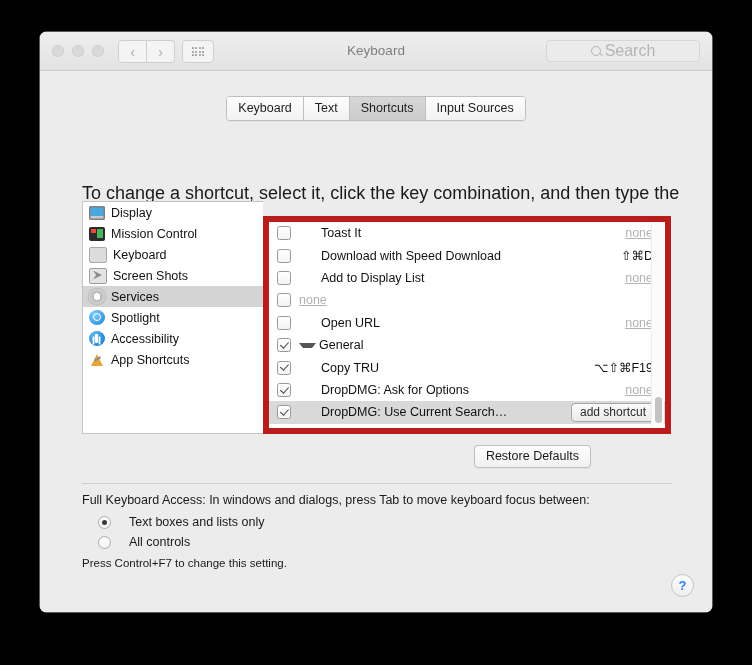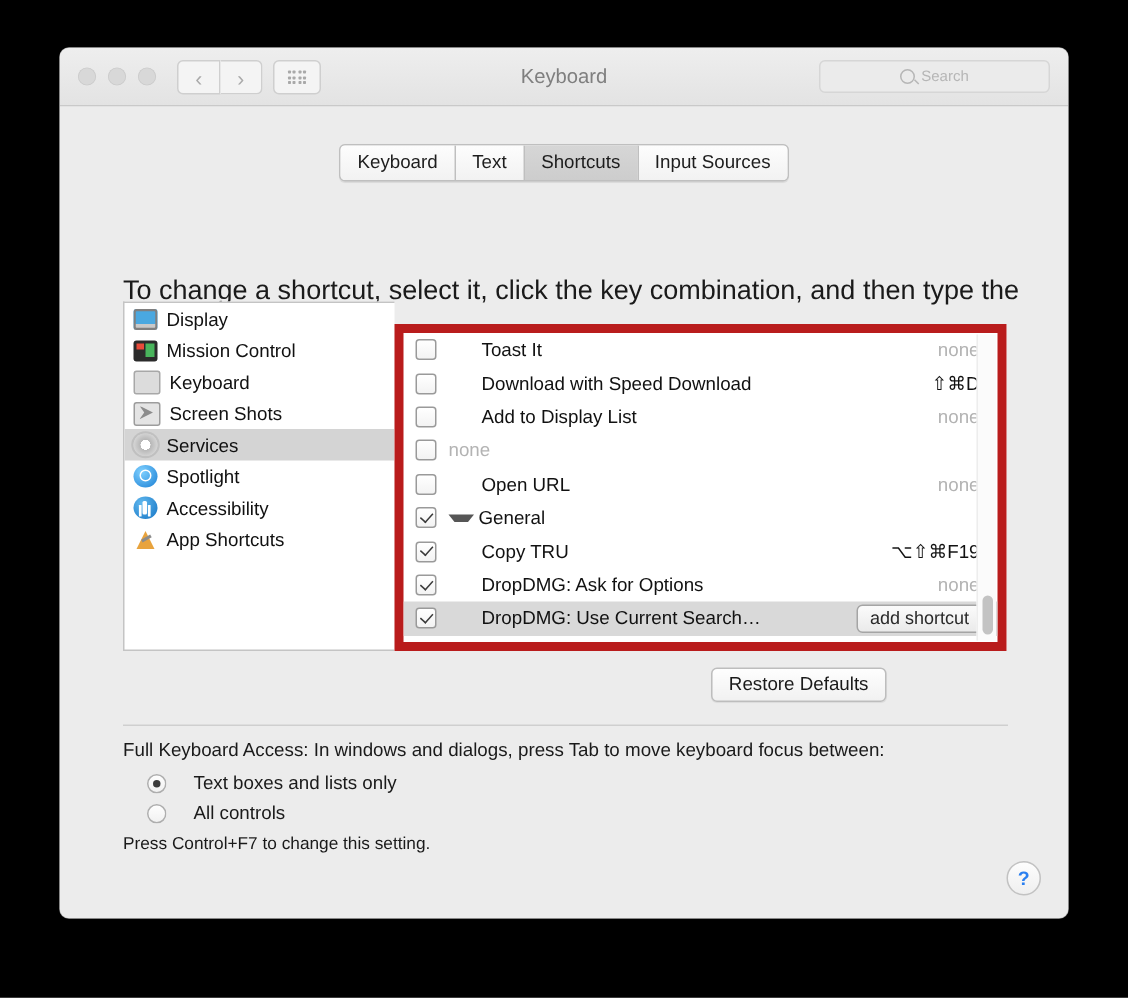--- a/index.html
+++ b/index.html
@@ -125,21 +125,21 @@
   }
   #search-field .mag::after {
     content: '';
     position: absolute;
     width: 4px; height: 1.2px;
     background: #b6b6b6;
     right: -3.4px; bottom: 0px;
     transform: rotate(45deg);
   }
   #search-placeholder {
-    font-size: 10px;
+    font-size: 16px;
     color: #b6b6b6;
   }
 
   
   #content {
     position: relative;
     height: 541px;
     background: #ececec;
   }
 
@@ -276,21 +276,21 @@
     flex: 0 0 9px;
   }
   .row-label { flex: 1; white-space: nowrap; overflow: hidden; }
   .row-label.indented { padding-left: 22px; }
   .row-key {
     font-size: 12.5px;
     color: #111111;
     padding-right: 12px;
     white-space: nowrap;
   }
-  .row-key.none { color: #b3b3b3; }
+  .row-key.none { color: #b3b3b3; text-decoration: underline; }
   .add-shortcut-btn {
     font-size: 12px;
     color: #2a2a2a;
     background: linear-gradient(to bottom,#fbfbfb,#eaeaea);
     border: 1px solid #a5a5a5;
     border-radius: 4px;
     padding: 1px 8px 2px;
     margin-right: 10px;
     white-space: nowrap;
   }

